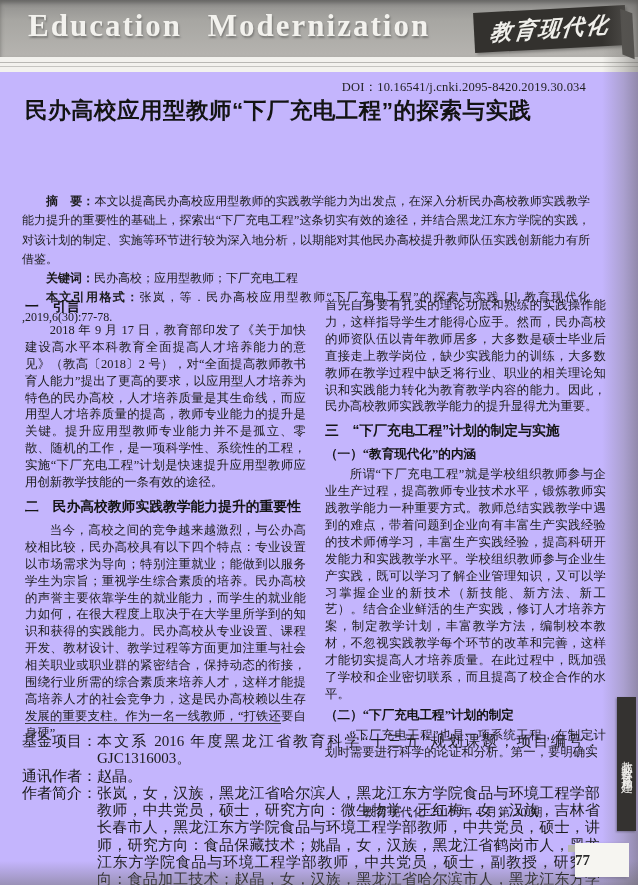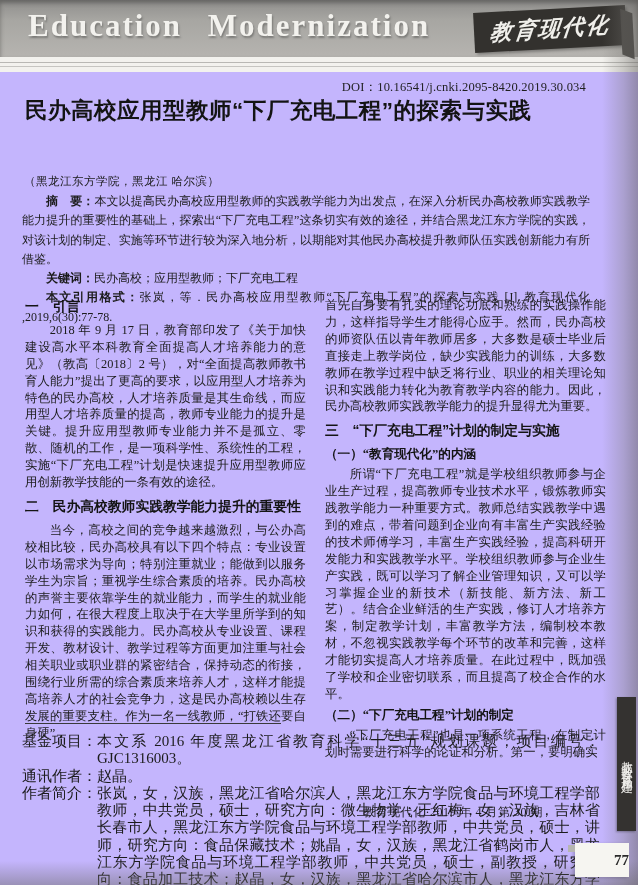--- a/index.html
+++ b/index.html
@@ -56,21 +56,21 @@
   .footnote-rule{position:absolute;top:723px;left:25px;width:256px;border-top:1.5px solid #3a3a3a;}
   .footnotes{position:absolute;top:733px;left:22px;width:578px;
     font-size:15px;line-height:17.3px;text-align:justify;}
   .fn{display:flex;}
   .fn-lbl{flex:0 0 60px;white-space:nowrap;}
   .fn-txt{flex:1;}
 
   
   .footer-issue{position:absolute;top:804px;right:95px;font-size:12px;letter-spacing:.5px;z-index:6;}
   .page-number-box{position:absolute;right:9px;top:843px;width:54px;height:34px;background:#f6f5f1;
-    display:flex;align-items:center;justify-content:flex-end;font-size:15px;font-weight:bold;
+    display:flex;align-items:center;justify-content:flex-start;font-size:15px;font-weight:bold;
     color:#2a2a2a;box-shadow:-2px 1px 3px rgba(0,0,0,.2);z-index:7;}
   .page-number-box::before{content:"";position:absolute;left:-7px;top:2px;width:7px;height:7px;
     background:#b6b5b1;}
 
   
   .side-tab{position:absolute;right:2px;top:697px;width:19px;height:134px;background:#343230;
     color:#f0efec;writing-mode:vertical-rl;text-orientation:upright;
     font-family:"Liberation Sans","DejaVu Sans",sans-serif;
     font-size:11.5px;letter-spacing:3px;display:flex;align-items:center;justify-content:center;
     z-index:8;box-shadow:-1px 1px 2px rgba(0,0,0,.3);}
@@ -89,21 +89,20 @@
   <div class="header-band">
     <div class="journal-name">Education Modernization</div>
   </div>
   <div class="stamp">
     <span>教育现代化</span>
   </div>
   <div class="rule-gap"></div>
 
   <div class="doi">DOI：10.16541/j.cnki.2095-8420.2019.30.034</div>
   <h1 class="title">民办高校应用型教师“下厂充电工程”的探索与实践</h1>
-  <div class="affiliation">（黑龙江东方学院，黑龙江 哈尔滨）</div>
 
   <div class="abstract-block">
     <p><span class="lbl">摘　要：</span><span>本文以提高民办高校应用型教师的实践教学能力为出发点，在深入分析民办高校教师实践教学能力提升的重要性的基础上，探索出“下厂充电工程”这条切实有效的途径，并结合黑龙江东方学院的实践，对该计划的制定、实施等环节进行较为深入地分析，以期能对其他民办高校提升教师队伍实践创新能力有所借鉴。</span></p>
     <p><span class="lbl">关键词：</span><span>民办高校；应用型教师；下厂充电工程</span></p>
     <p><span class="lbl">本文引用格式：</span><span>张岚，等．民办高校应用型教师“下厂充电工程”的探索与实践 [J]. 教育现代化 ,2019,6(30):77-78.</span></p>
   </div>
 
   <div class="columns">
     <div class="col">
       <h2 class="first">一　引言</h2>

